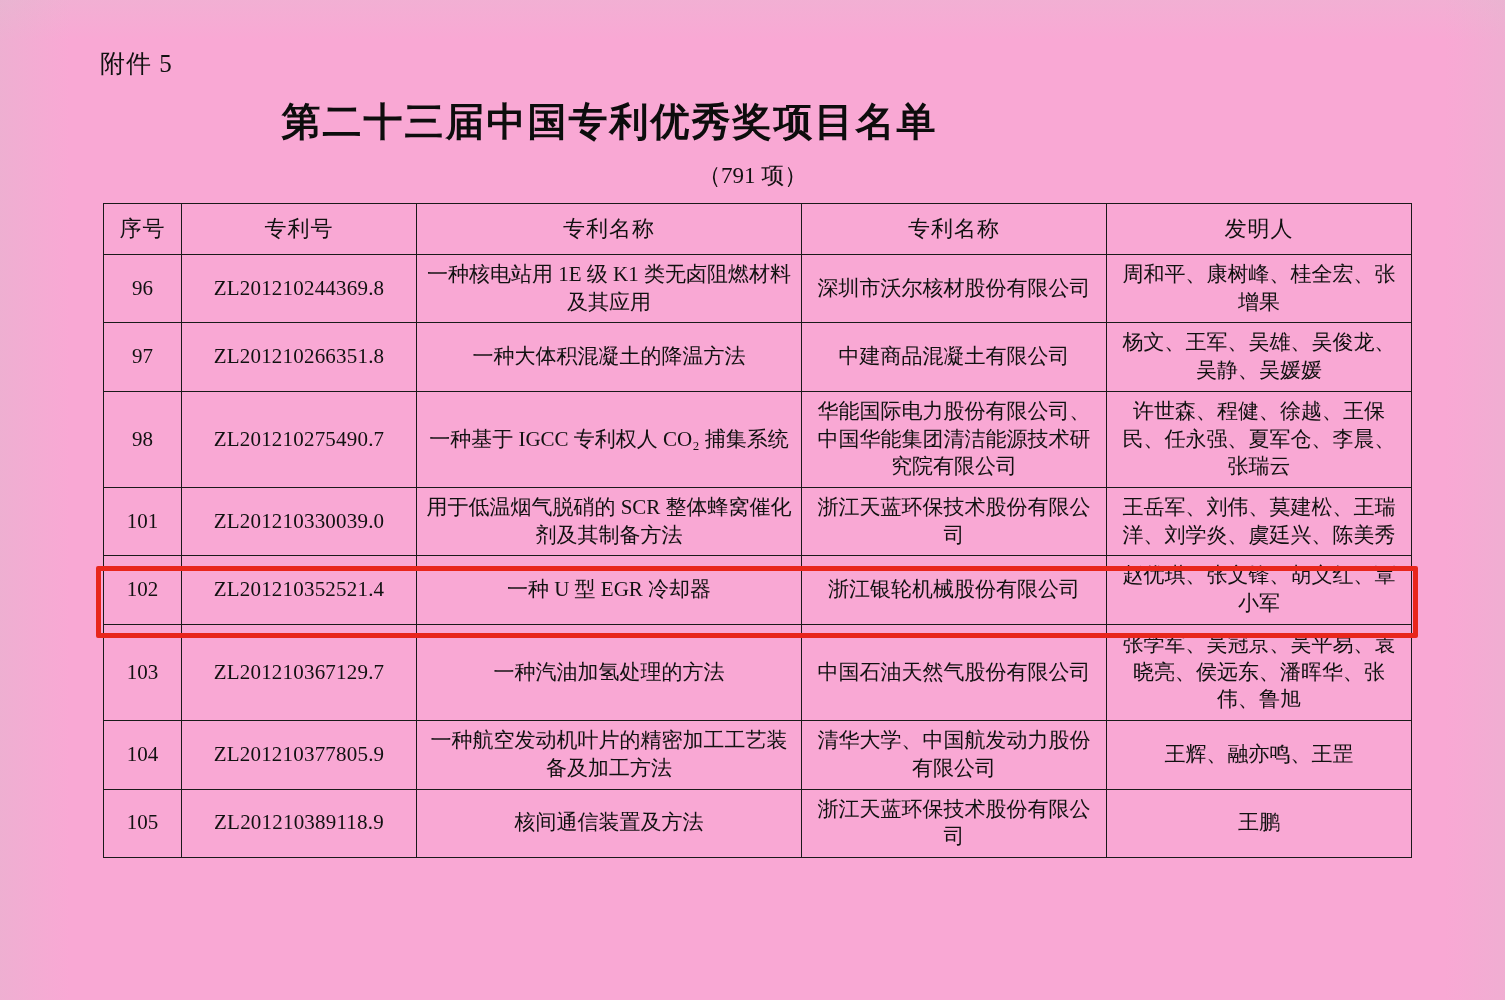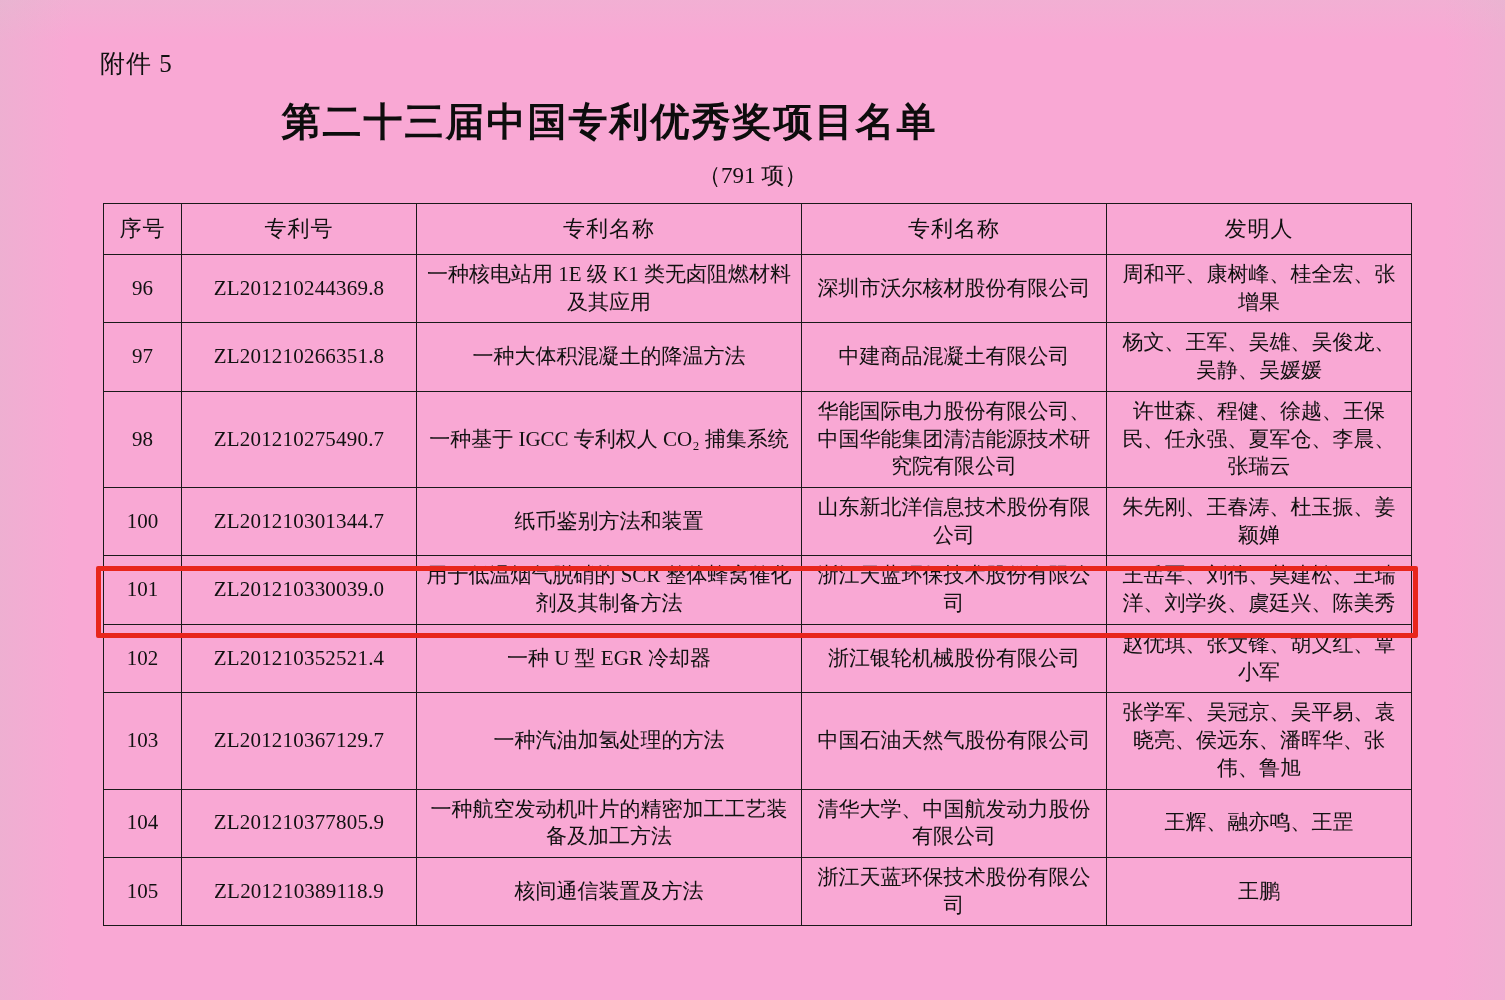--- a/index.html
+++ b/index.html
@@ -154,27 +154,20 @@
         <td class="cell-inv">杨文、王军、吴雄、吴俊龙、吴静、吴媛媛</td>
       </tr>
       <tr>
         <td class="cell-no">98</td>
         <td class="cell-num">ZL201210275490.7</td>
         <td class="cell-name">一种基于 IGCC 专利权人 CO₂ 捕集系统</td>
         <td class="cell-owner">华能国际电力股份有限公司、中国华能集团清洁能源技术研究院有限公司</td>
         <td class="cell-inv">许世森、程健、徐越、王保民、任永强、夏军仓、李晨、张瑞云</td>
       </tr>
       <tr>
-        <td class="cell-no">100</td>
-        <td class="cell-num">ZL201210301344.7</td>
-        <td class="cell-name">纸币鉴别方法和装置</td>
-        <td class="cell-owner">山东新北洋信息技术股份有限公司</td>
-        <td class="cell-inv">朱先刚、王春涛、杜玉振、姜颖婵</td>
-      </tr>
-      <tr>
         <td class="cell-no">101</td>
         <td class="cell-num">ZL201210330039.0</td>
         <td class="cell-name">用于低温烟气脱硝的 SCR 整体蜂窝催化剂及其制备方法</td>
         <td class="cell-owner">浙江天蓝环保技术股份有限公司</td>
         <td class="cell-inv">王岳军、刘伟、莫建松、王瑞洋、刘学炎、虞廷兴、陈美秀</td>
       </tr>
       <tr>
         <td class="cell-no">102</td>
         <td class="cell-num">ZL201210352521.4</td>
         <td class="cell-name">一种 U 型 EGR 冷却器</td>

